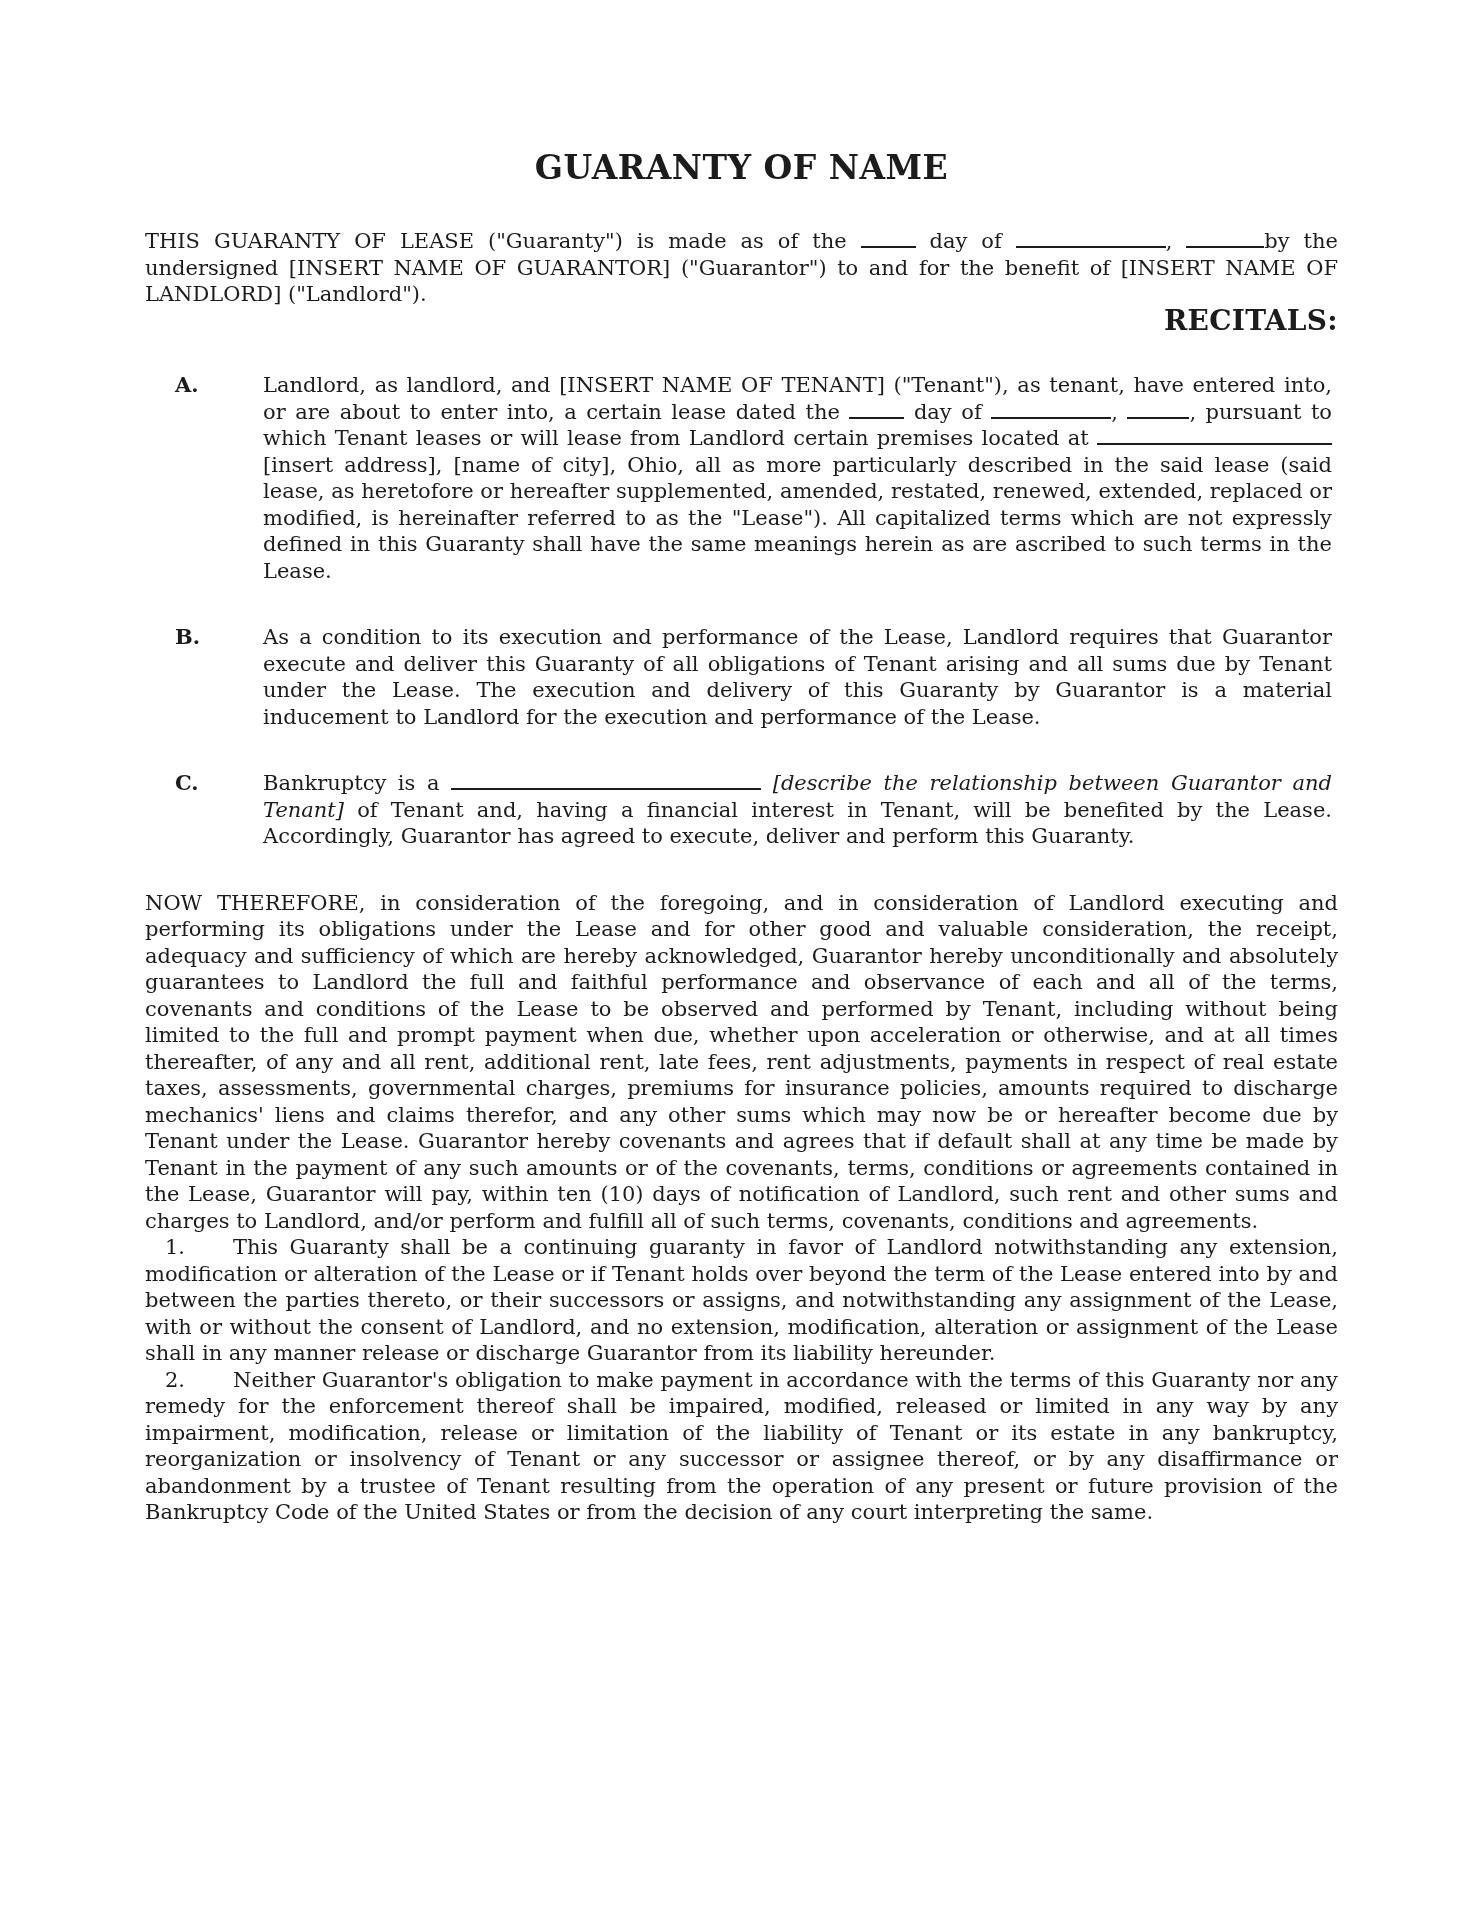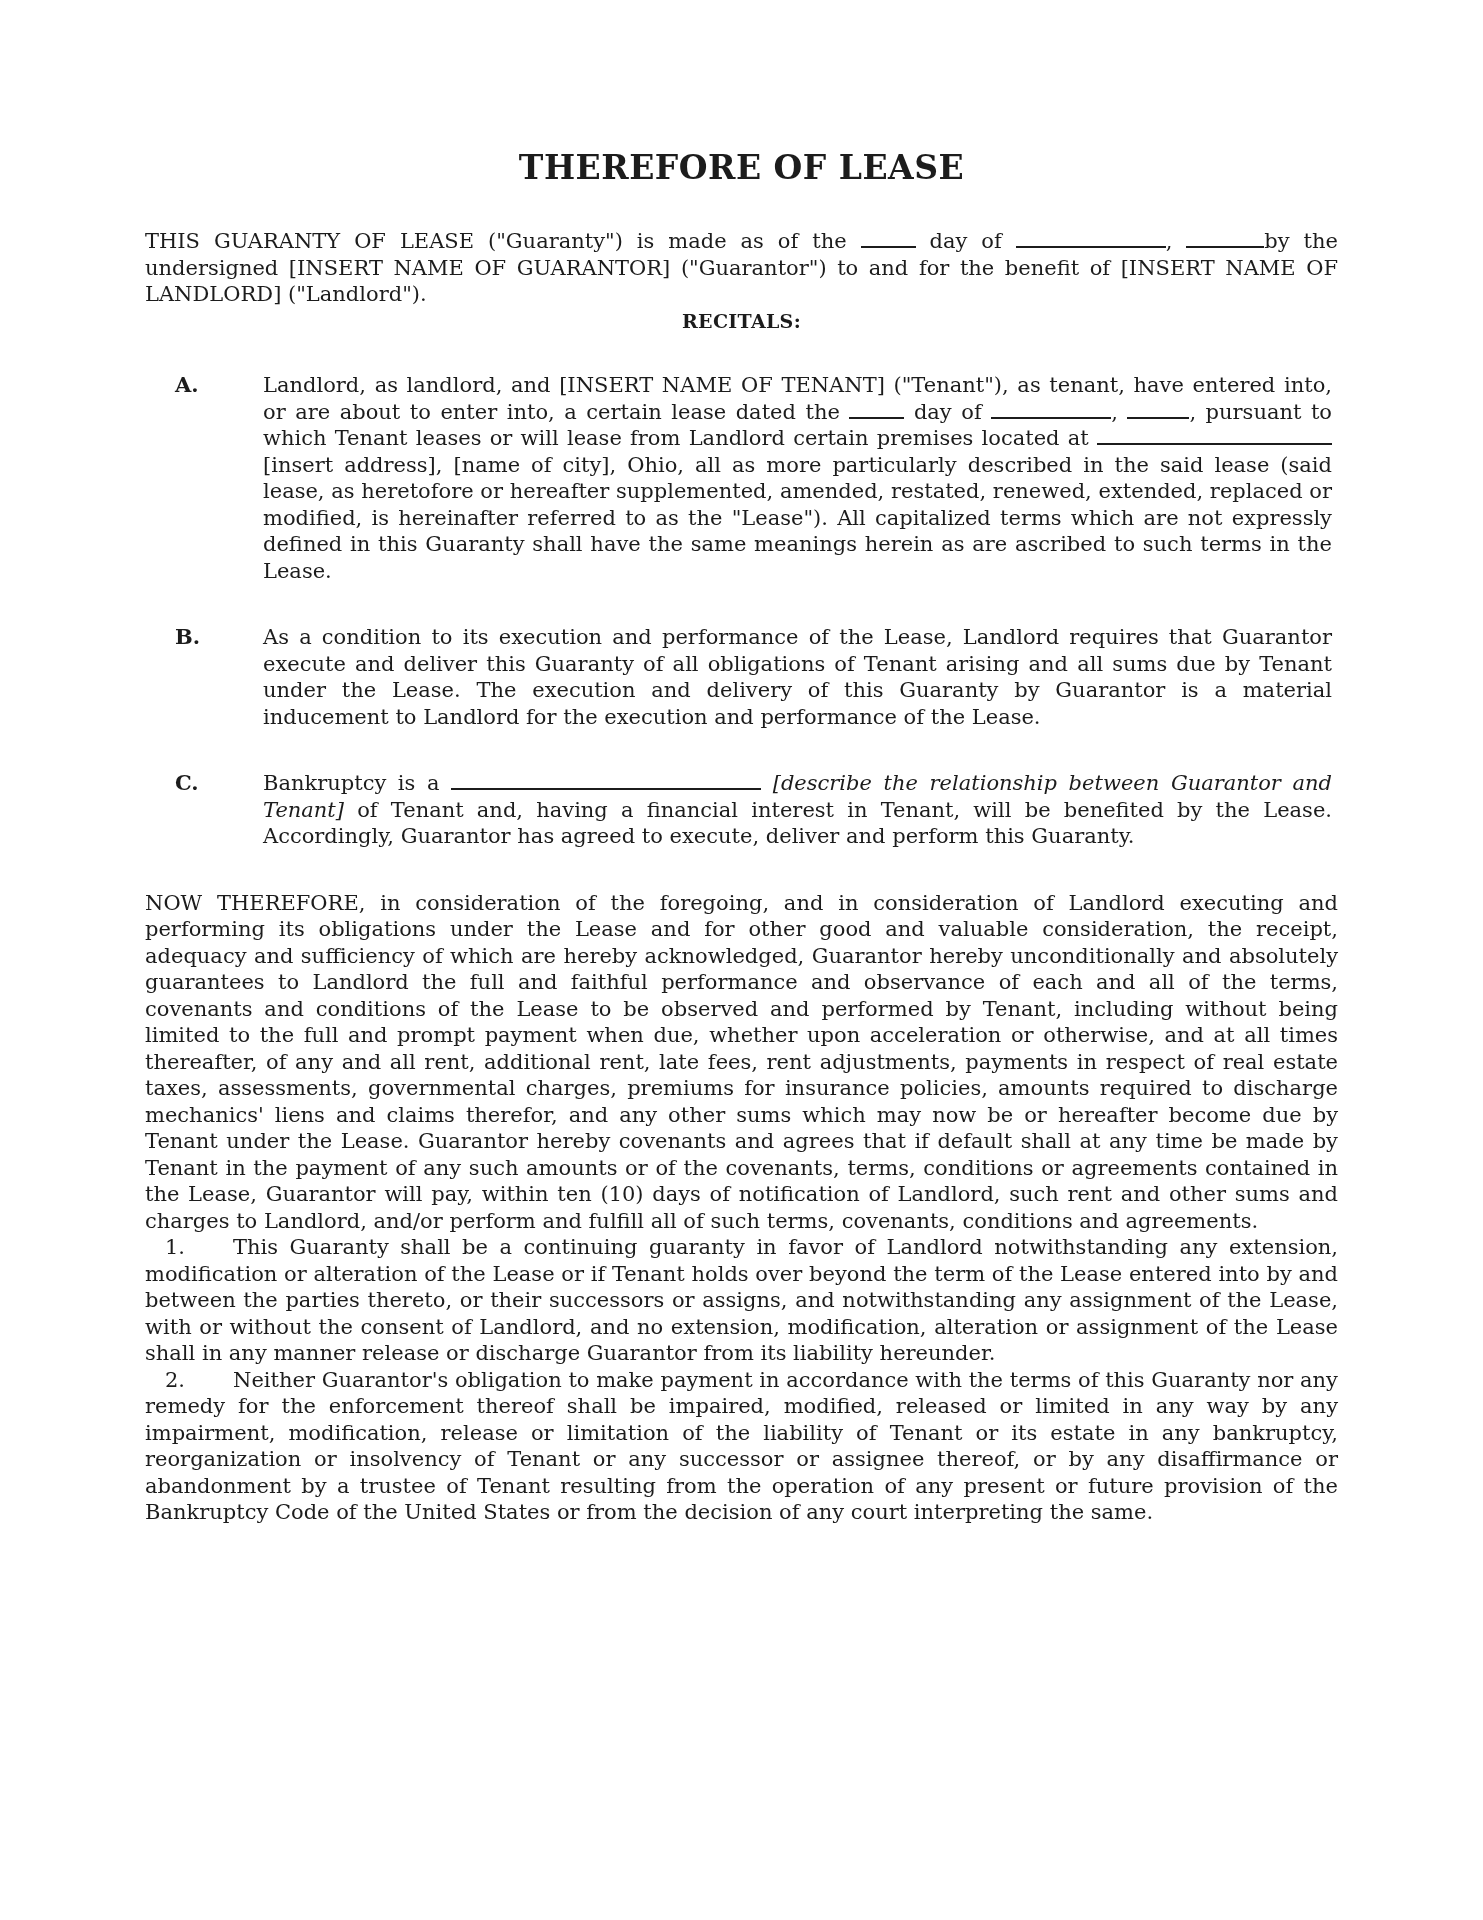--- a/index.html
+++ b/index.html
@@ -30,24 +30,24 @@
     margin: 0 0 40px 0;
     letter-spacing: 0.5px;
   }
   p.para {
     margin: 0 0 0 0;
   }
   .intro {
     margin-bottom: 40px;
   }
   .recitals-heading {
-    font-size: 19px;
+    font-size: 28px;
     font-weight: bold;
     margin: 0 0 38px 0;
-    text-align: center;
+    text-align: right;
     letter-spacing: 0.3px;
   }
   .recital {
     position: relative;
     padding-left: 112px;
     margin-bottom: 40px;
   }
   .recital .rlabel {
     position: absolute;
     left: 30px;
@@ -82,21 +82,21 @@
   }
   .italic {
     font-style: italic;
   }
 </style>
 </head>
 <body>
 
 <div class="page">
 
-  <h1 class="doc-title">THEREFORE OF LEASE</h1>
+  <h1 class="doc-title">GUARANTY OF NAME</h1>
 
   <p class="para intro"><span>THIS GUARANTY OF LEASE ("Guaranty") is made as of the </span><span class="blank" style="width: 55px;"></span><span> day of </span><span class="blank" style="width: 150px;"></span><span>, </span><span class="blank" style="width: 78px;"></span><span>by the undersigned [INSERT NAME OF GUARANTOR] ("Guarantor") to and for the benefit of [INSERT NAME OF LANDLORD] ("Landlord").</span></p>
 
   <h2 class="recitals-heading">RECITALS:</h2>
 
   <div class="recital">
     <span class="rlabel">A.</span>
     <p class="rbody"><span>Landlord, as landlord, and [INSERT NAME OF TENANT] ("Tenant"), as tenant, have entered into, or are about to enter into, a certain lease dated the </span><span class="blank" style="width: 55px;"></span><span> day of </span><span class="blank" style="width: 120px;"></span><span>, </span><span class="blank" style="width: 62px;"></span><span>, pursuant to which Tenant leases or will lease from Landlord certain premises located at </span><span class="blank" style="width: 235px;"></span><span> [insert address], [name of city], Ohio, all as more particularly described in the said lease (said lease, as heretofore or hereafter supplemented, amended, restated, renewed, extended, replaced or modified, is hereinafter referred to as the "Lease"). All capitalized terms which are not expressly defined in this Guaranty shall have the same meanings herein as are ascribed to such terms in the Lease.</span></p>
   </div>
 

